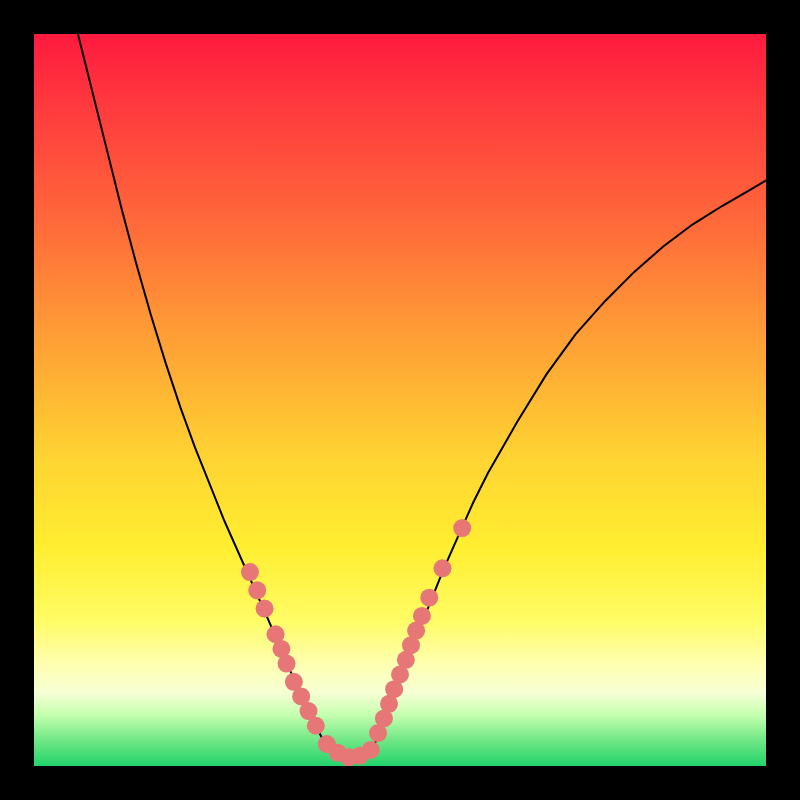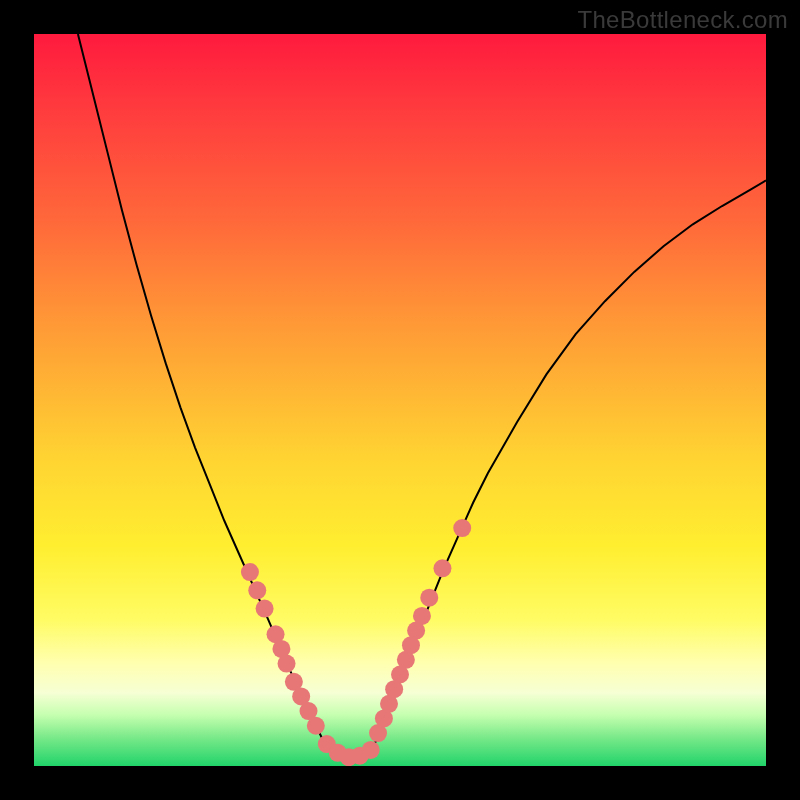--- a/index.html
+++ b/index.html
@@ -52,21 +52,20 @@
   svg {
     position: absolute;
     left: 0;
     top: 0;
   }
 </style>
 </head>
 <body>
 <div class="root">
 
-  <div class="watermark">TheBottleneck.com</div>
 
   <div class="plot">
     <svg width="732" height="732" viewBox="0 0 732 732">
       <g id="curve-group">
           <path d="M43.92 0.00 L58.56 58.56 L73.20 117.12 L87.84 175.68 L102.48 230.58 L117.12 281.82 L131.76 329.40 L146.40 373.32 L161.04 413.58 L175.68 450.18 L190.32 486.78 L204.96 519.72 L219.60 552.66 L234.24 585.60 L245.22 611.22 L256.20 636.84 L267.18 658.80 L278.16 680.76 L285.48 699.06 L292.80 713.70" stroke="#000000" stroke-width="2" fill="none"></path>
           <path d="M292.80 713.70 L300.12 720.29 L307.44 723.22 L314.76 724.68 L322.08 723.95 L329.40 721.75 L336.72 717.36" stroke="#000000" stroke-width="2" fill="none"></path>
           <path d="M336.72 717.36 L344.04 702.72 L351.36 684.42 L358.68 666.12 L366.00 644.16 L380.64 607.56 L395.28 570.96 L409.92 534.36 L424.56 501.42 L439.20 468.48 L453.84 439.20 L483.12 387.96 L512.40 340.38 L541.68 300.12 L570.96 267.18 L600.24 237.90 L629.52 212.28 L658.80 190.32 L688.08 172.02 L717.36 155.18 L732.00 146.40" stroke="#000000" stroke-width="2" fill="none"></path>
         </g>
       <g id="dots-group">
           <circle cx="215.94" cy="538.02" r="9" fill="#e77777"></circle>

